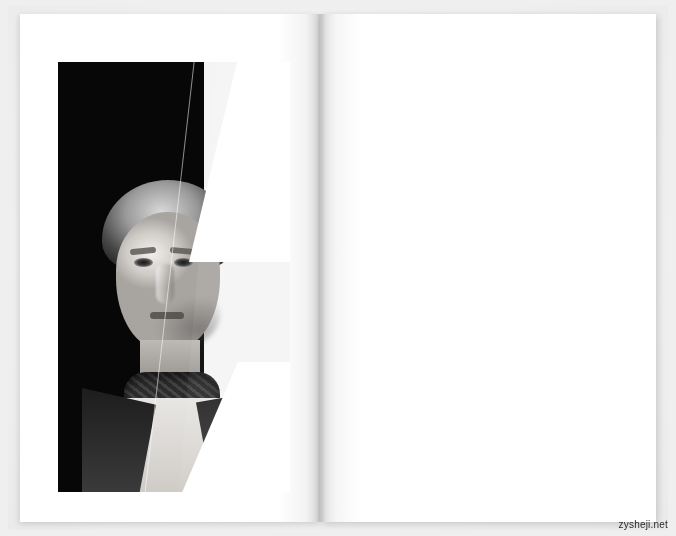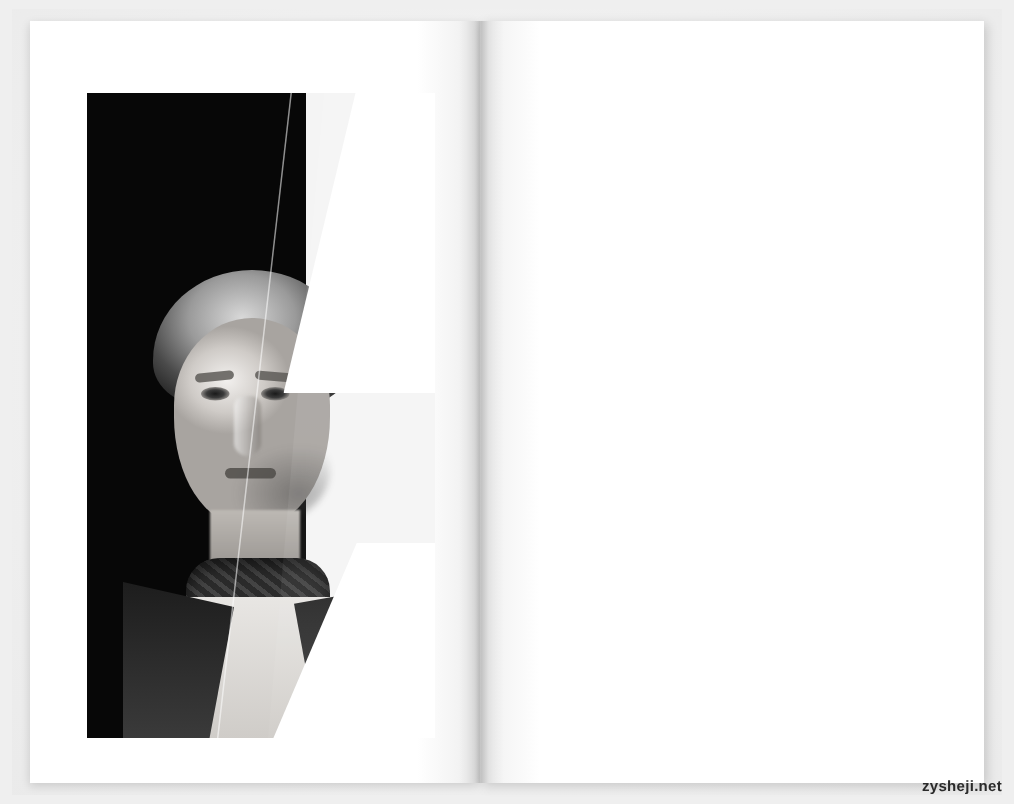--- a/index.html
+++ b/index.html
@@ -272,21 +272,21 @@
     width: 336px;
     height: 508px;
   }
 
   
   .watermark {
     position: absolute;
     right: 8px;
     bottom: 6px;
     font-size: 10px;
-    font-weight: bold;
+    font-weight: normal;
     color: #2b2b2b;
     letter-spacing: 0.2px;
     font-family: "Liberation Sans", sans-serif;
   }
 </style>
 </head>
 <body>
 
 <div id="spread">
   <div class="backdrop"></div>

